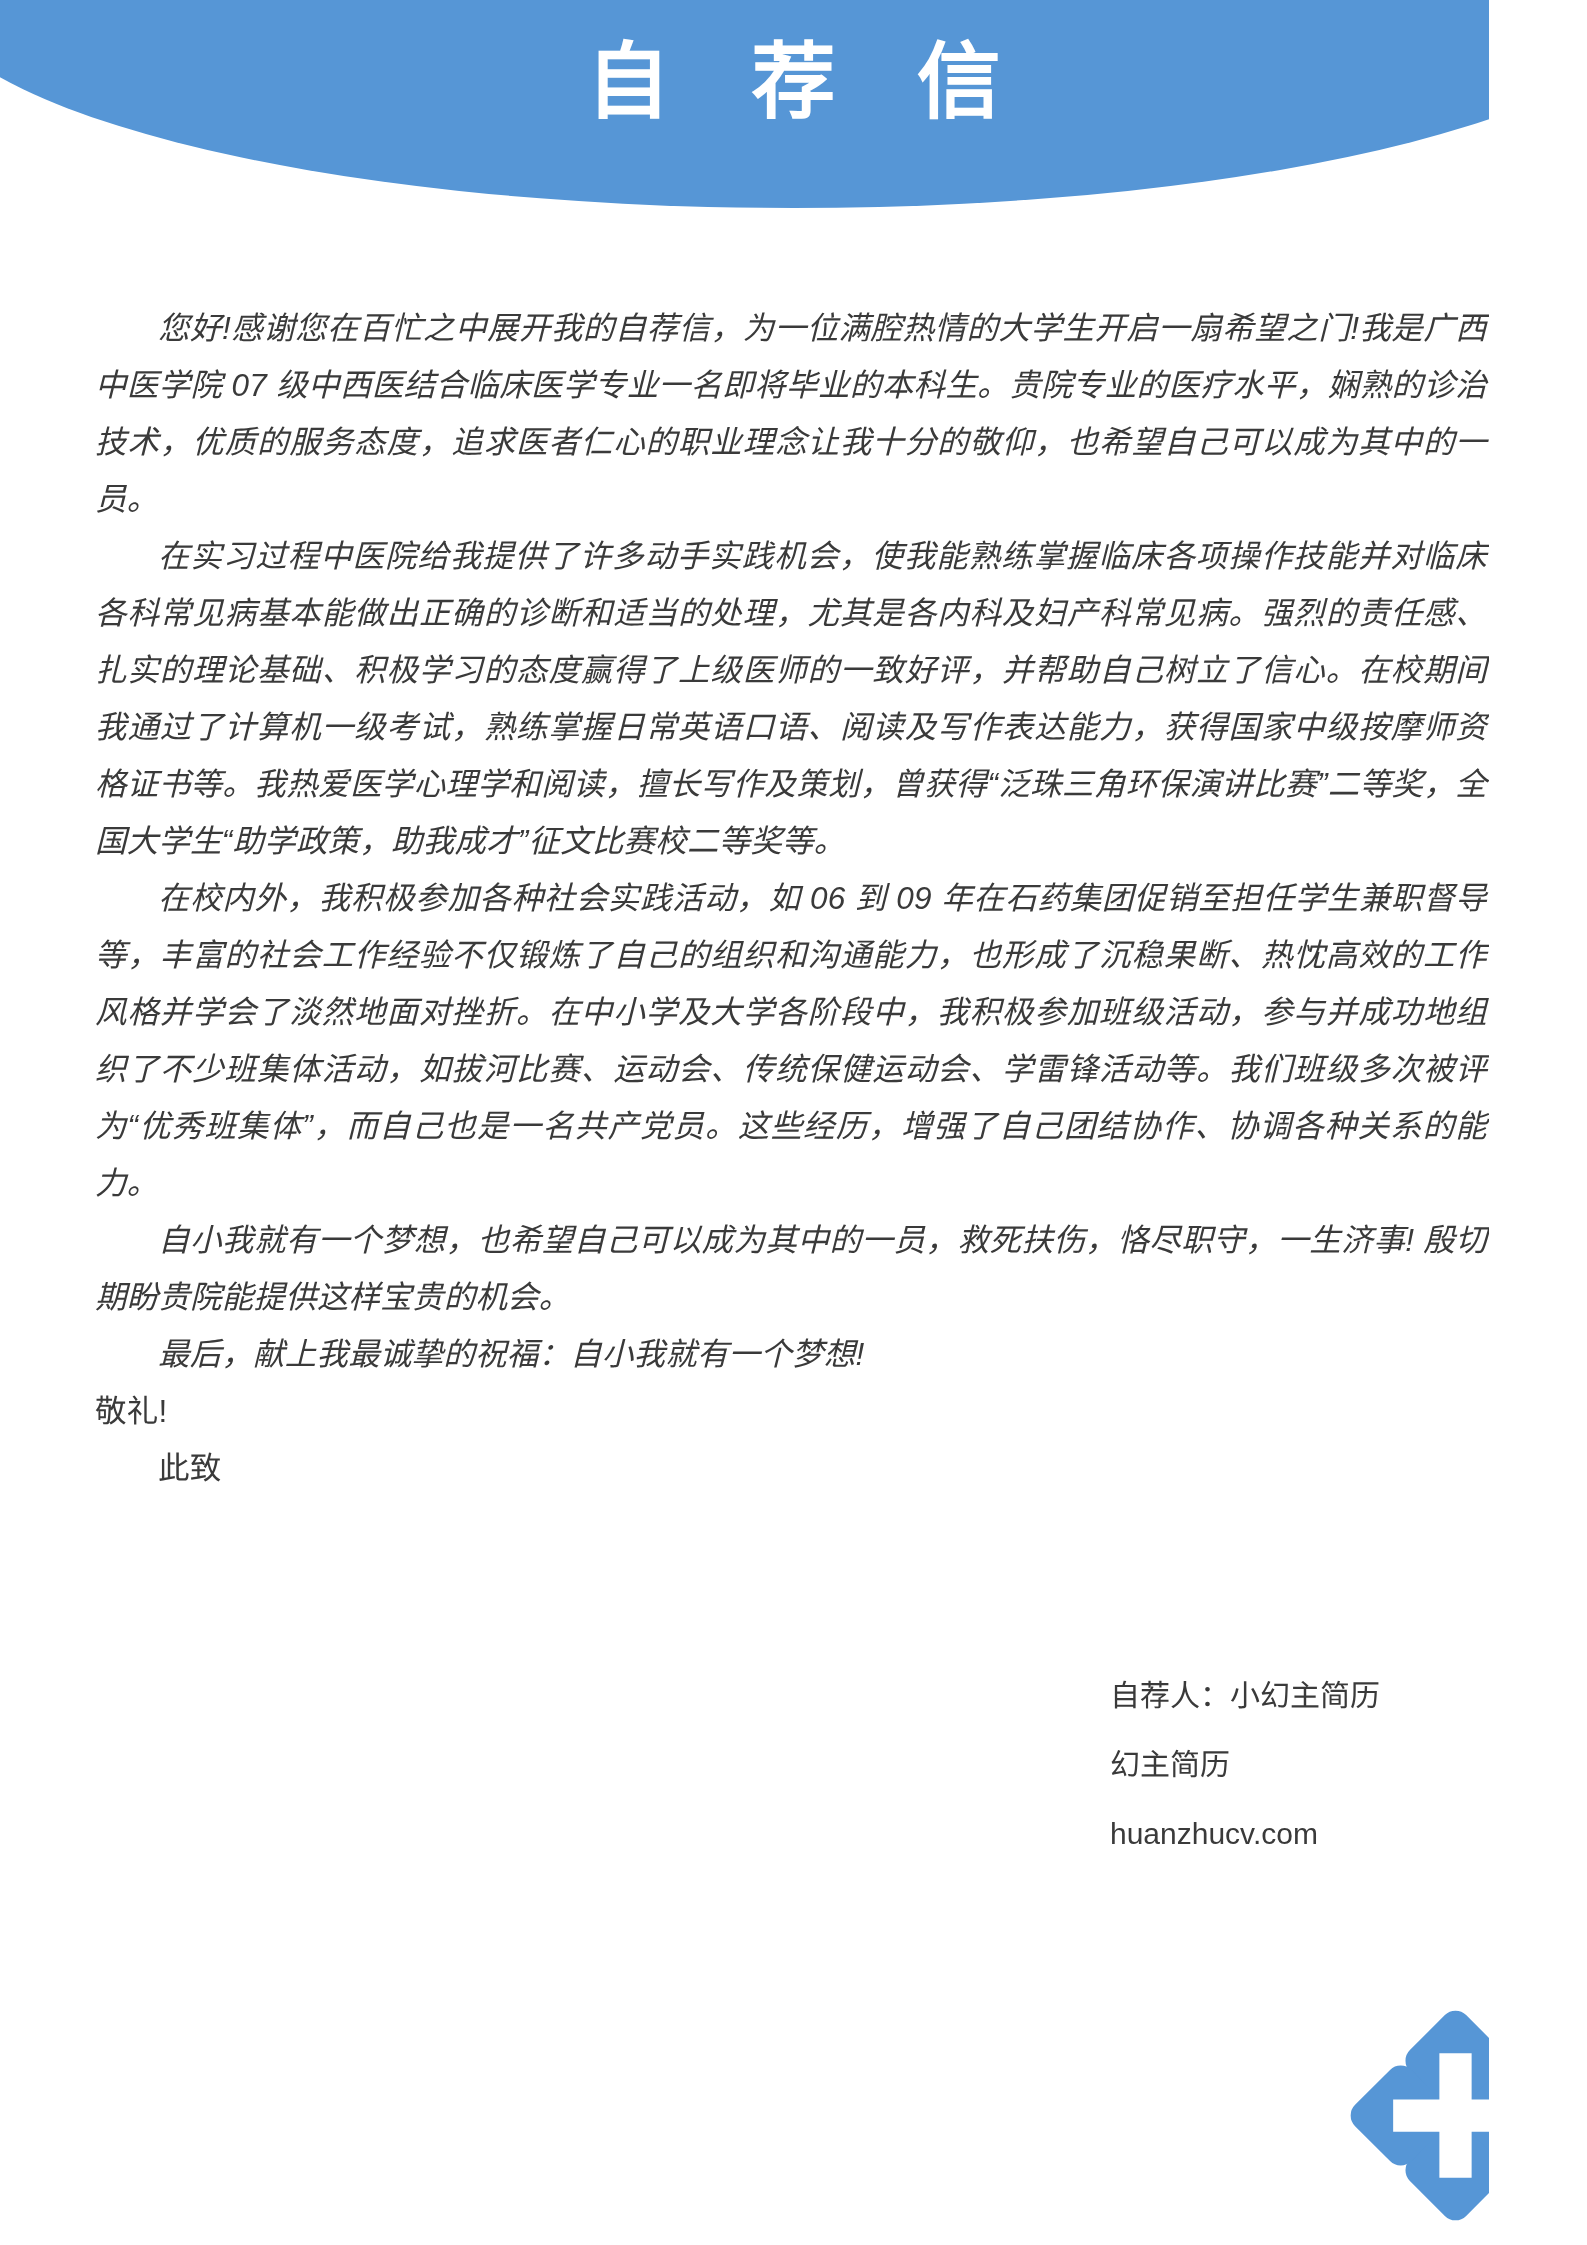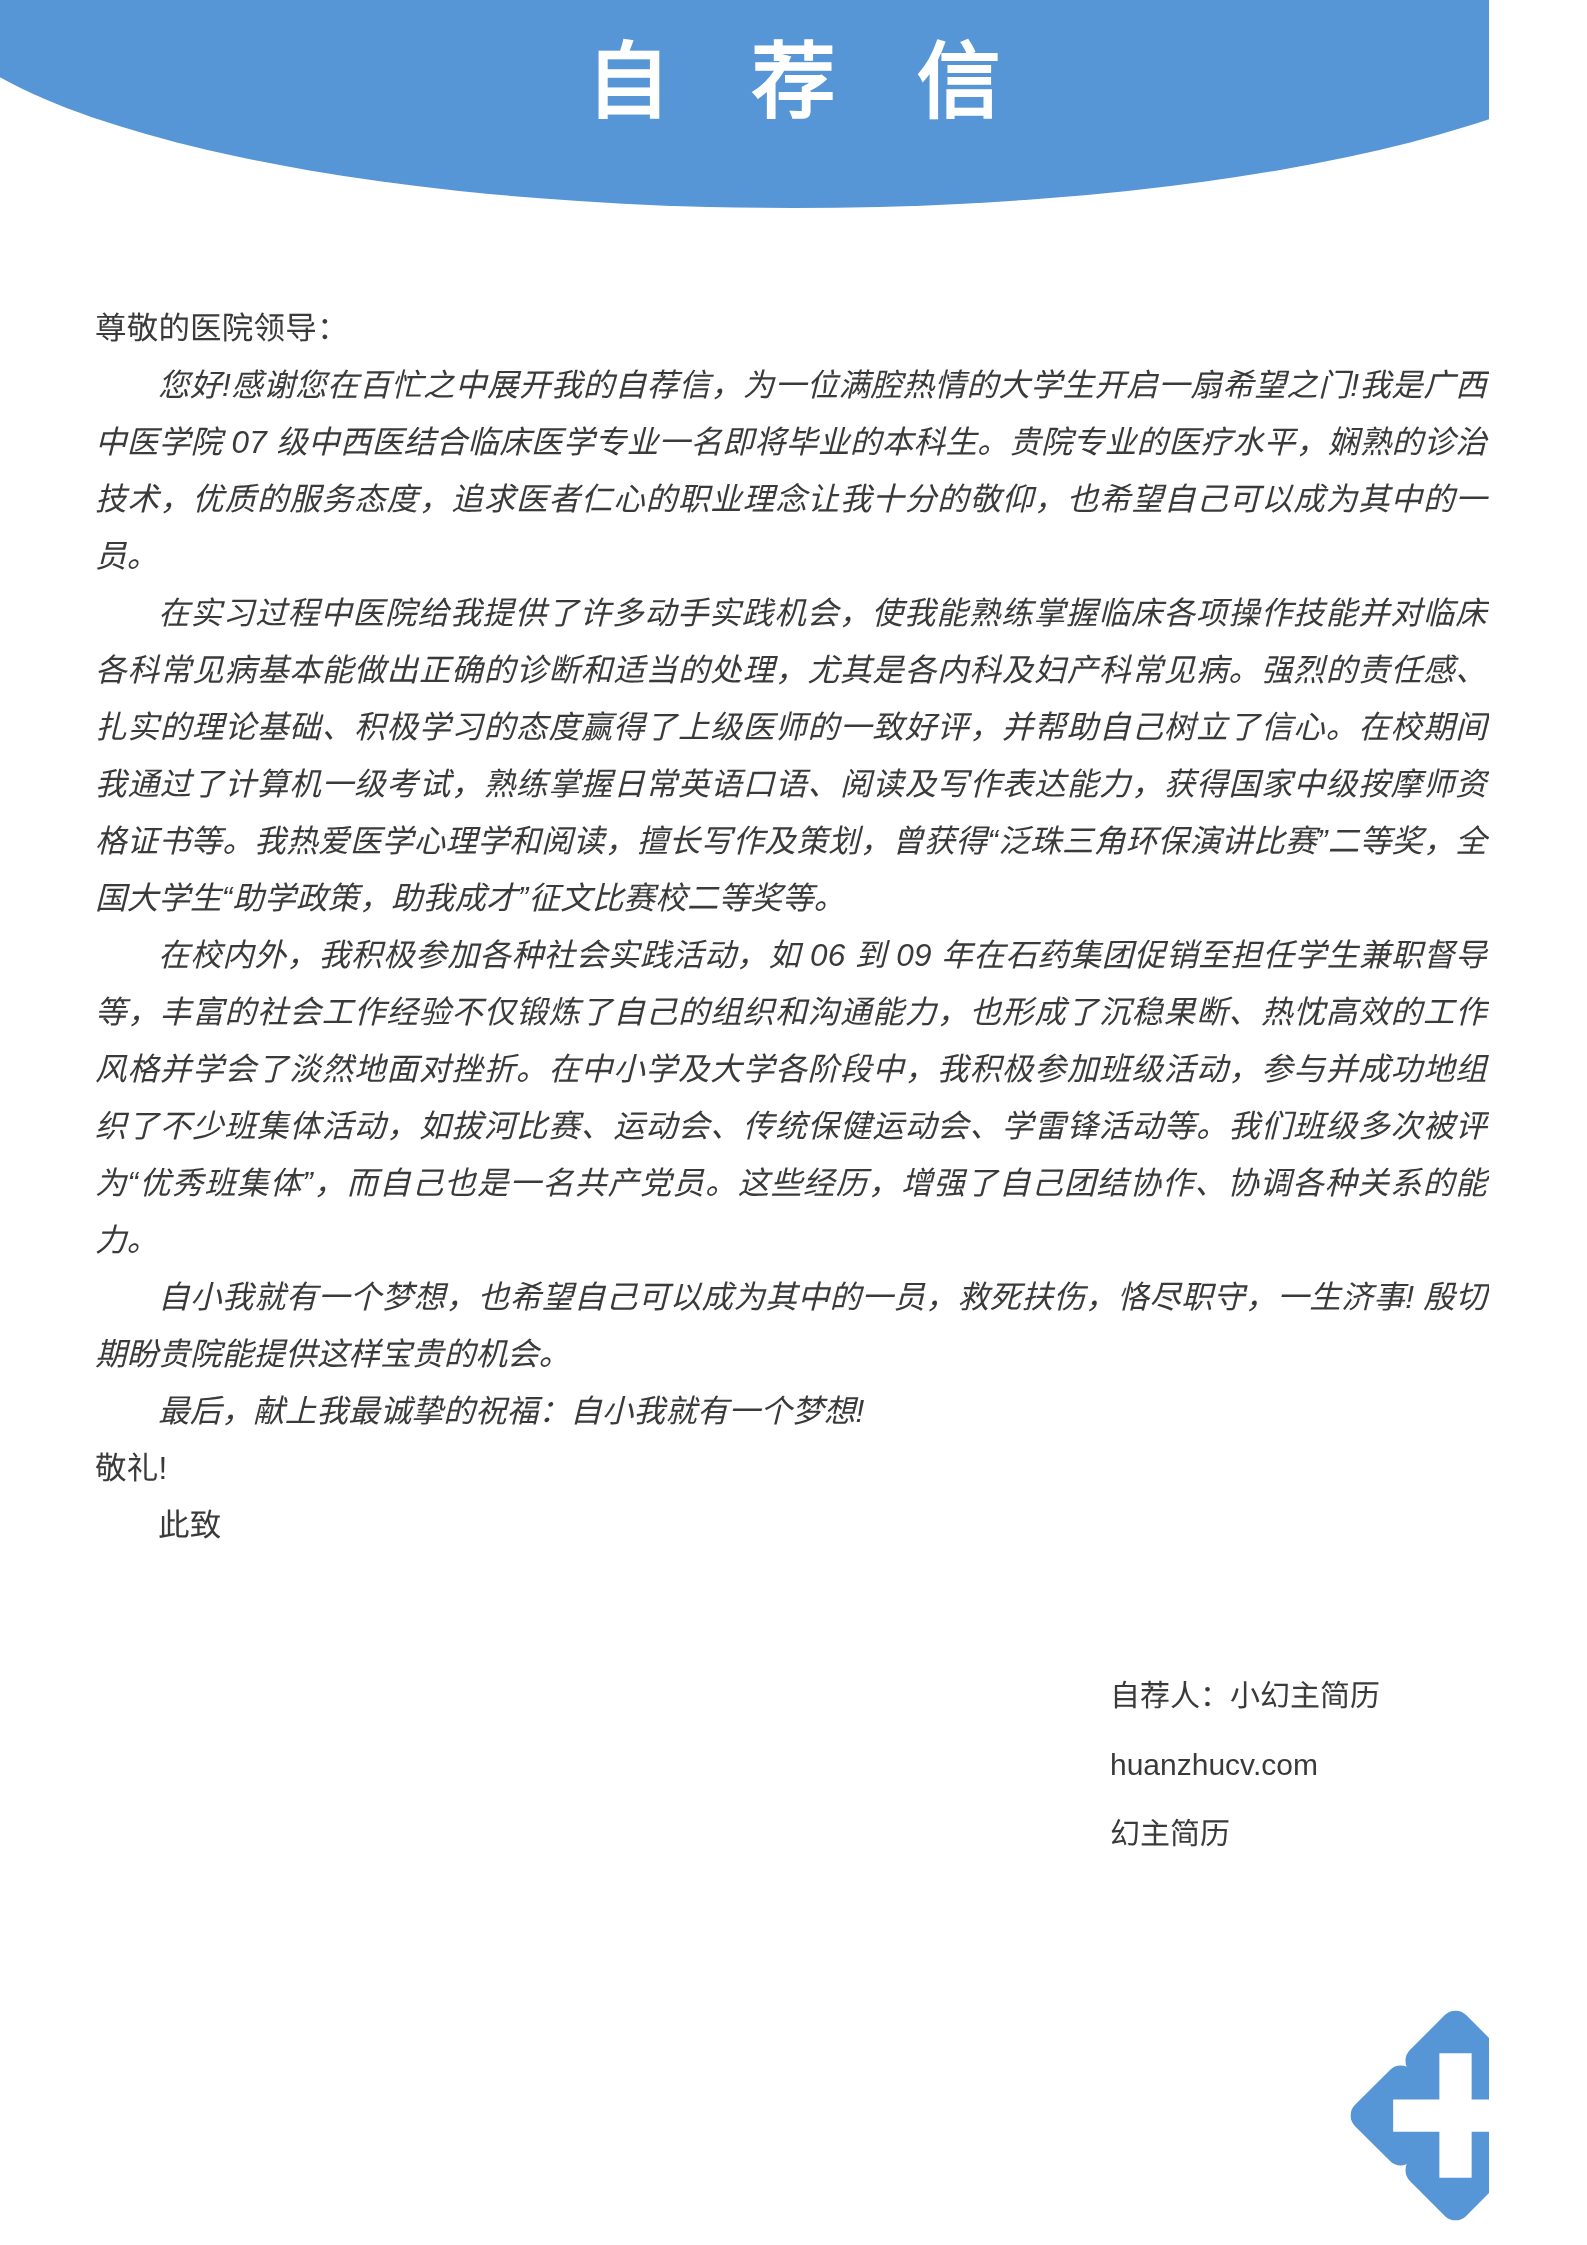--- a/index.html
+++ b/index.html
@@ -114,41 +114,40 @@
 <body>
 
 <div class="page">
 
   <div class="header-banner">
     <div class="header-title">自 荐 信</div>
   </div>
 
   <div class="letter-body">
 
-    <p class="salutation">尊敬的医院领导：</p>
 
     <p class="para">您好!感谢您在百忙之中展开我的自荐信，为一位满腔热情的大学生开启一扇希望之门!我是广西中医学院 07 级中西医结合临床医学专业一名即将毕业的本科生。贵院专业的医疗水平，娴熟的诊治技术，优质的服务态度，追求医者仁心的职业理念让我十分的敬仰，也希望自己可以成为其中的一员。</p>
 
     <p class="para">在实习过程中医院给我提供了许多动手实践机会，使我能熟练掌握临床各项操作技能并对临床各科常见病基本能做出正确的诊断和适当的处理，尤其是各内科及妇产科常见病。强烈的责任感、扎实的理论基础、积极学习的态度赢得了上级医师的一致好评，并帮助自己树立了信心。在校期间我通过了计算机一级考试，熟练掌握日常英语口语、阅读及写作表达能力，获得国家中级按摩师资格证书等。我热爱医学心理学和阅读，擅长写作及策划，曾获得“泛珠三角环保演讲比赛”二等奖，全国大学生“助学政策，助我成才”征文比赛校二等奖等。</p>
 
     <p class="para">在校内外，我积极参加各种社会实践活动，如 06 到 09 年在石药集团促销至担任学生兼职督导等，丰富的社会工作经验不仅锻炼了自己的组织和沟通能力，也形成了沉稳果断、热忱高效的工作风格并学会了淡然地面对挫折。在中小学及大学各阶段中，我积极参加班级活动，参与并成功地组织了不少班集体活动，如拔河比赛、运动会、传统保健运动会、学雷锋活动等。我们班级多次被评为“优秀班集体”，而自己也是一名共产党员。这些经历，增强了自己团结协作、协调各种关系的能力。</p>
 
     <p class="para">自小我就有一个梦想，也希望自己可以成为其中的一员，救死扶伤，恪尽职守，一生济事! 殷切期盼贵院能提供这样宝贵的机会。</p>
 
     <p class="para">最后，献上我最诚挚的祝福：自小我就有一个梦想!</p>
 
     <p class="closing-line flush">敬礼!</p>
 
     <p class="closing-line indent">此致</p>
   </div>
 
   <div class="signature-block">
     <p class="signature-line">自荐人：小幻主简历</p>
+    <p class="signature-line">幻主简历</p>
     <p class="signature-line">huanzhucv.com</p>
-    <p class="signature-line">幻主简历</p>
     <p class="signature-line">huanzhucv</p>
   </div>
 
   <div class="logo">
     <svg viewBox="0 0 200 200" xmlns="http://www.w3.org/2000/svg">
       <g fill="#5696d6">
 
         <rect x="63" y="12" width="74" height="74" rx="14" ry="14" transform="rotate(45 100 49)"></rect>
 
         <rect x="63" y="114" width="74" height="74" rx="14" ry="14" transform="rotate(45 100 151)"></rect>

